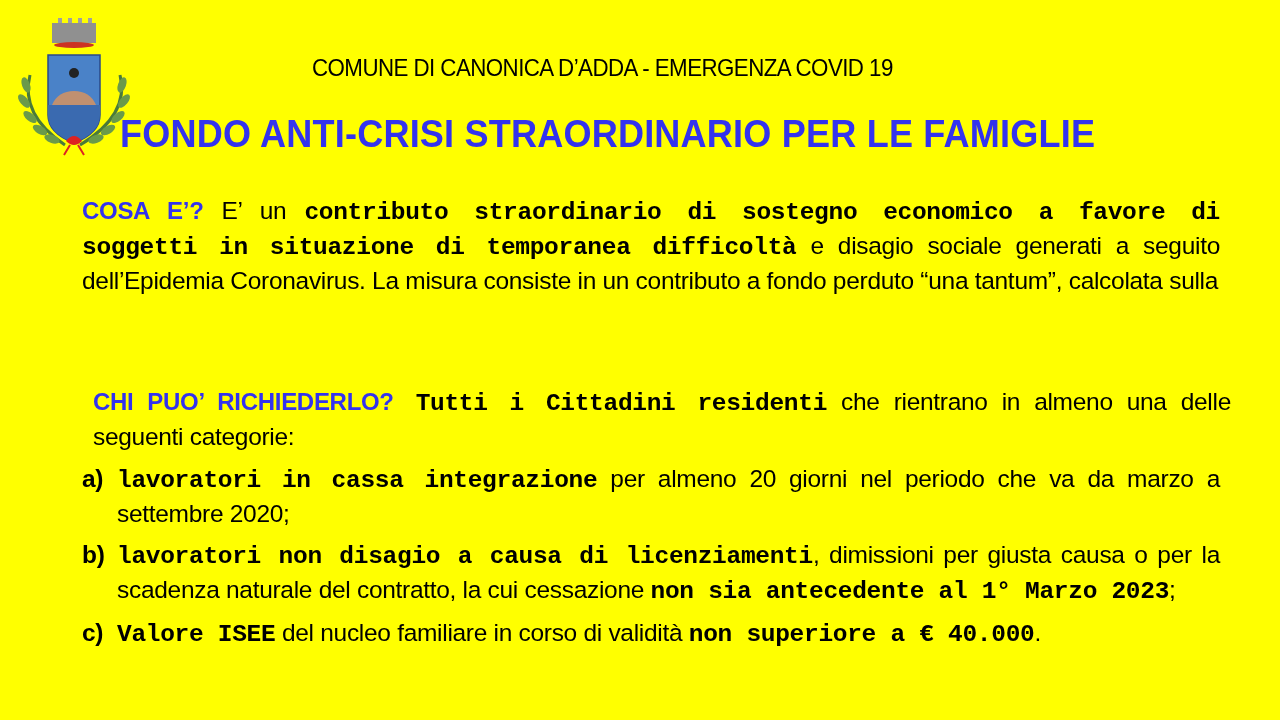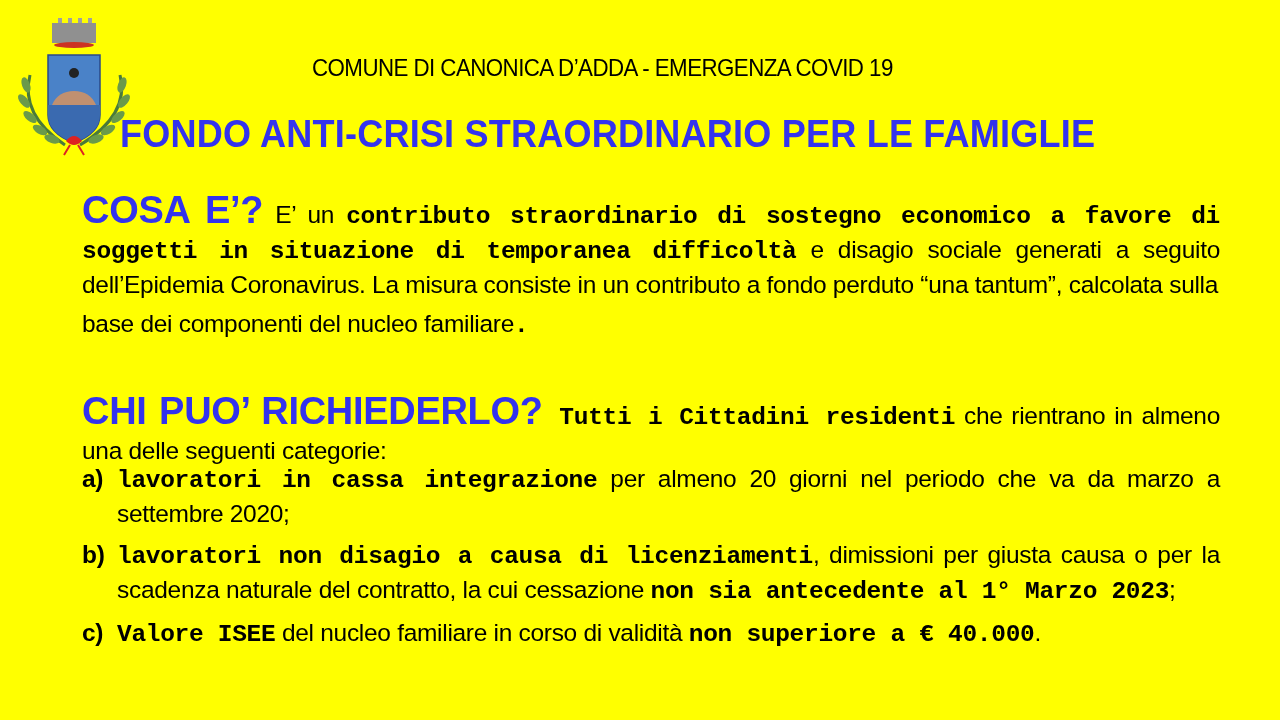--- a/index.html
+++ b/index.html
@@ -25,23 +25,23 @@
       white-space: nowrap; letter-spacing: 0.2px;
       transform: scaleX(0.925); transform-origin: left;
     }
     .body-text {
       position: absolute; left: 82px; width: 1138px;
       font-size: 24.5px; line-height: 33px; text-align: justify;
       letter-spacing: -0.3px;
     }
     .sec1 { top: 194px; }
     .sec1 .last { display: block; margin-top: 6px; text-align: left; }
-    .sec2 { top: 395px; }
+    .sec2 { top: 385px; margin-left: 11px; }
     .lead {
-      color: #3333ee; font-weight: bold; font-size: 38px;
+      color: #3333ee; font-weight: bold; font-size: 24px;
     }
     b { font-weight: bold; font-family: Liberation Mono, monospace; }
     ol.cats {
       position: absolute; left: 82px; width: 1138px; top: 462px;
       margin: 0; padding: 0; list-style: none;
       font-size: 24.5px; line-height: 33px; letter-spacing: -0.3px;
     }
     ol.cats li {
       position: relative; padding-left: 35px; text-align: justify; margin-bottom: 8px;
     }
@@ -83,21 +83,20 @@
 
   <path d="M56 126 q8 -10 16 0 q-8 8 -16 0z" fill="#dd2222"></path>
   <path d="M60 130 l-6 10 M68 130 l6 10" stroke="#dd2222" stroke-width="2"></path>
 </svg>
 
 <div class="subtitle">COMUNE DI CANONICA D’ADDA - EMERGENZA COVID 19</div>
 <div class="title">FONDO ANTI-CRISI STRAORDINARIO PER LE FAMIGLIE</div>
 
 <div class="body-text sec1">
   <span class="lead">COSA E’?</span><span> E’ un </span><b>contributo straordinario di sostegno economico a favore di soggetti in situazione di temporanea difficoltà</b><span> e disagio sociale generati a seguito dell’Epidemia Coronavirus. La misura consiste in un contributo a fondo perduto “una tantum”, calcolata sulla</span>
-  <span class="last"><span>base dei componenti del nucleo familiare</span><b>.</b></span>
 </div>
 
 <div class="body-text sec2">
   <span class="lead">CHI PUO’ RICHIEDERLO?</span><b> Tutti i Cittadini residenti</b><span> che rientrano in almeno una delle seguenti categorie:</span>
 </div>
 
 <ol class="cats">
   <li>
     <span class="marker">a)</span>
     <b>lavoratori in cassa integrazione</b><span> per almeno 20 giorni nel periodo che va da marzo a settembre 2020;</span>

